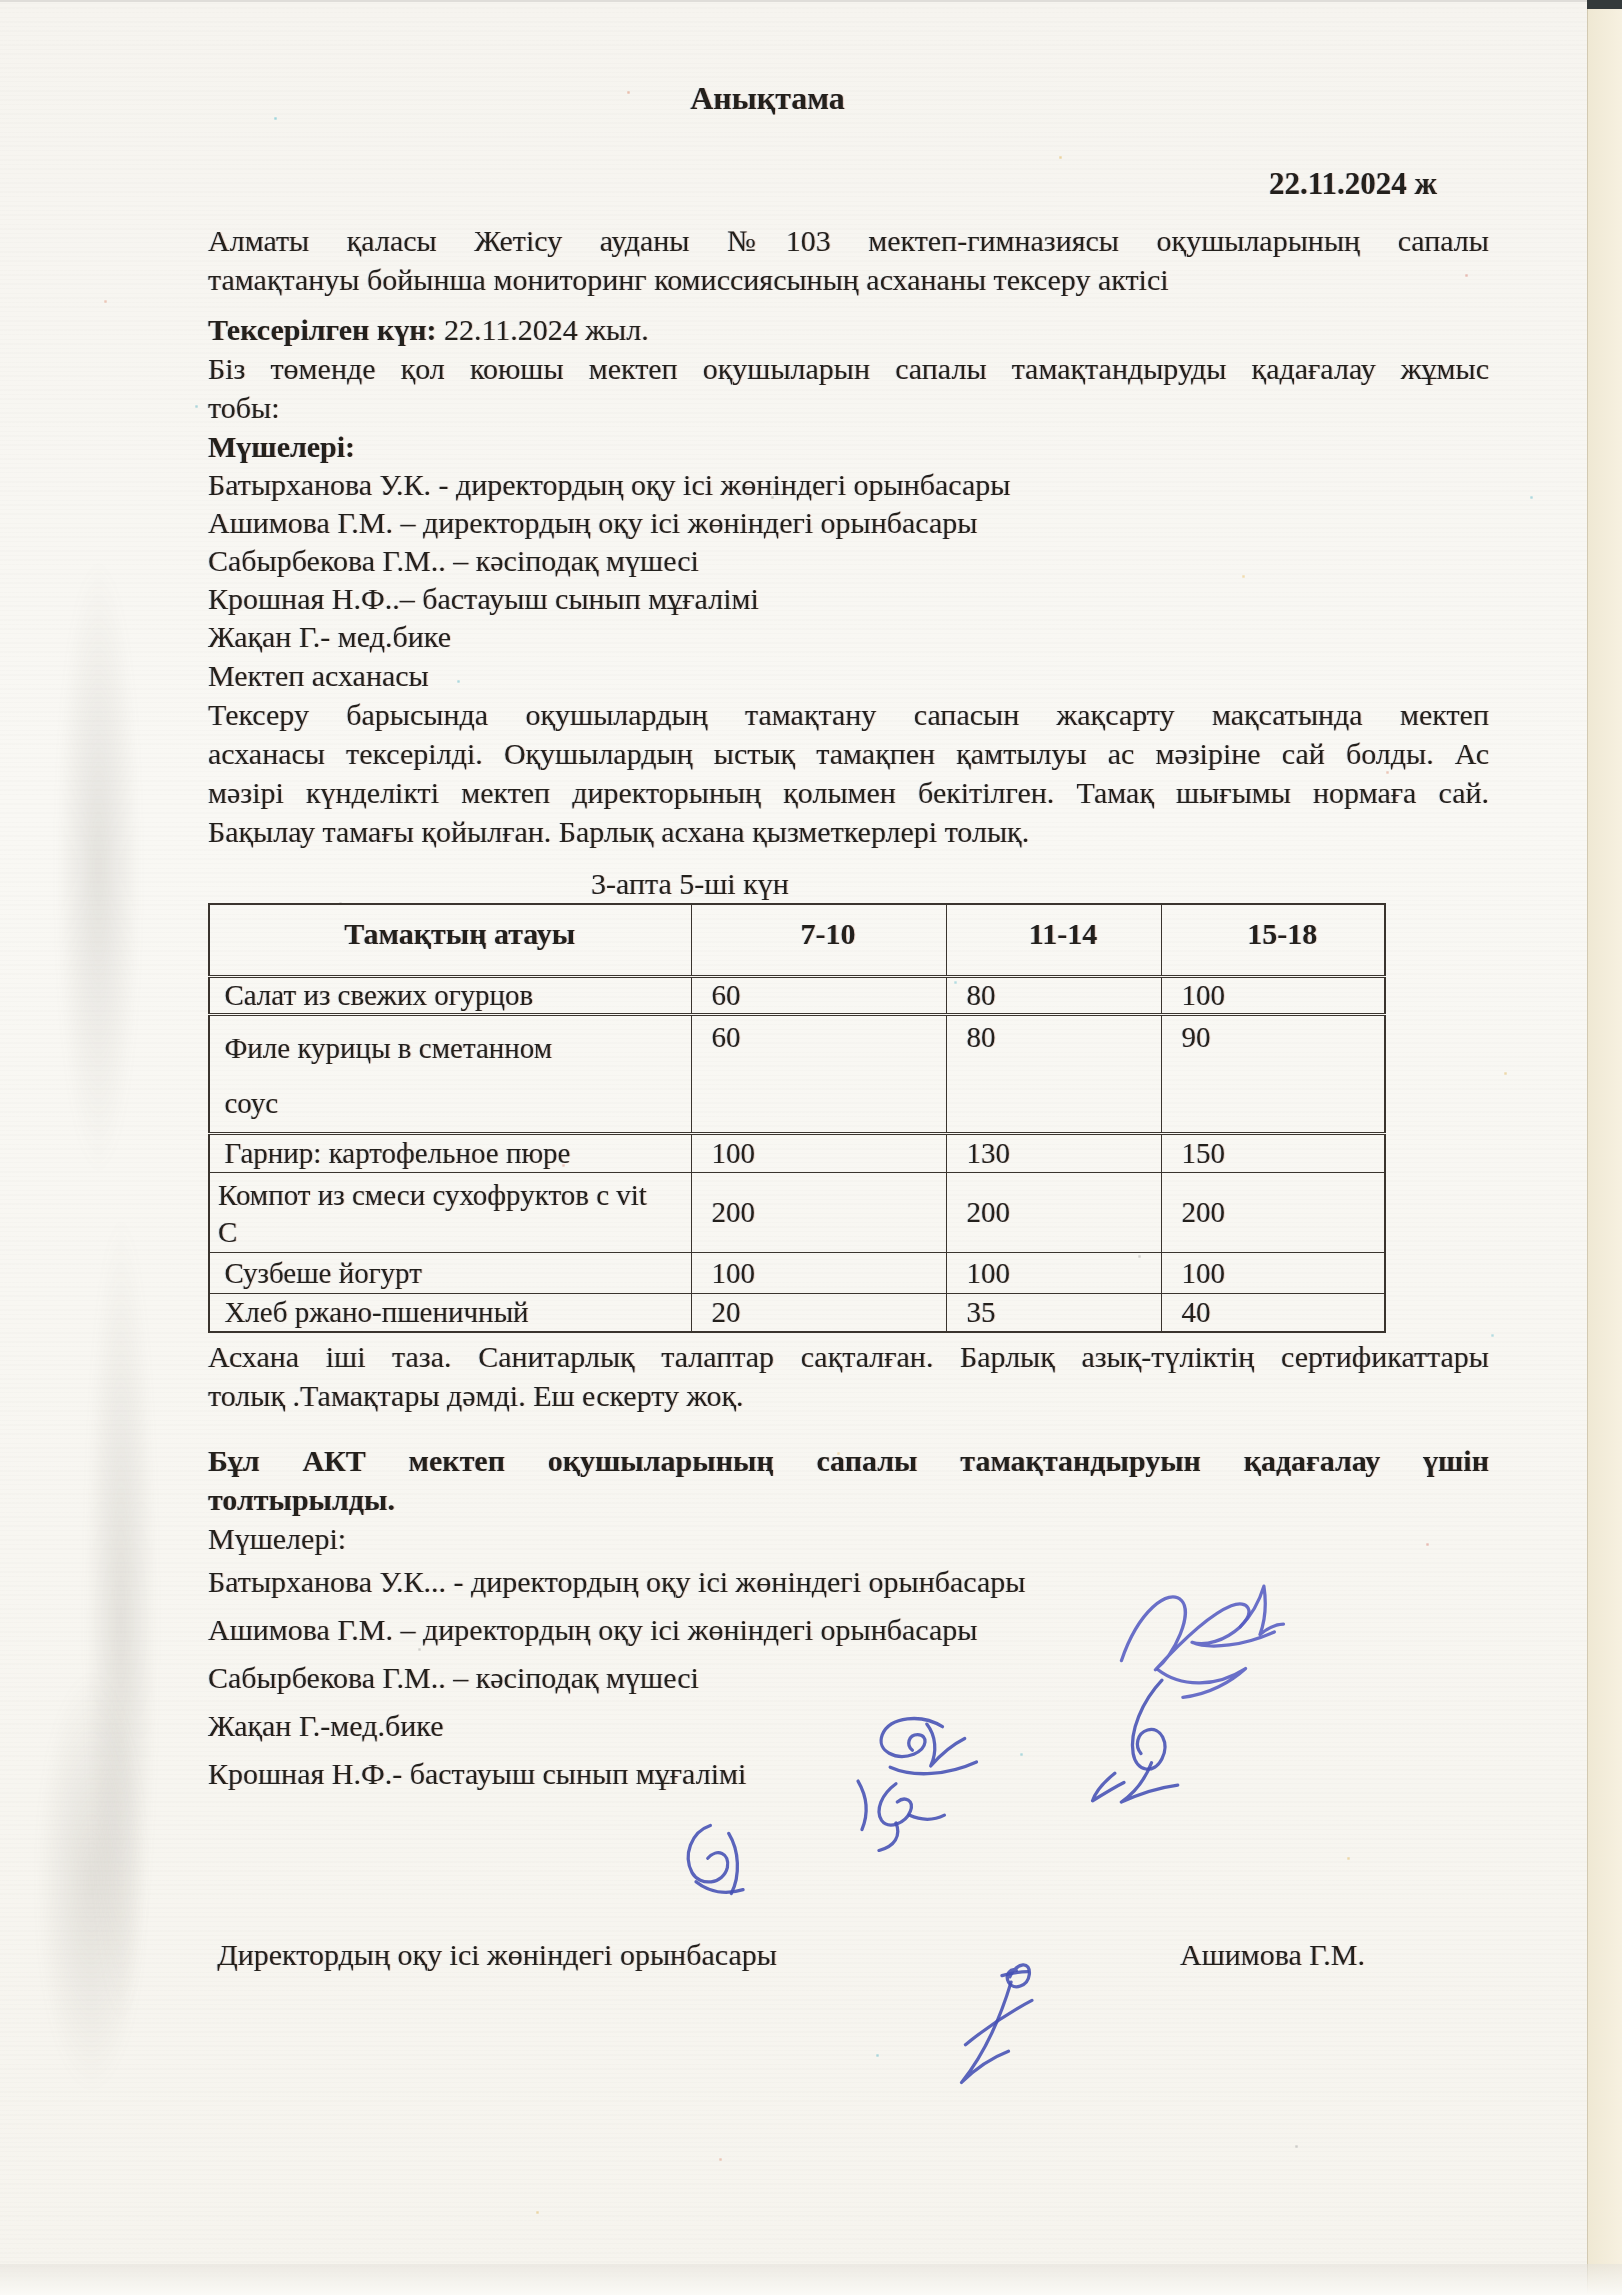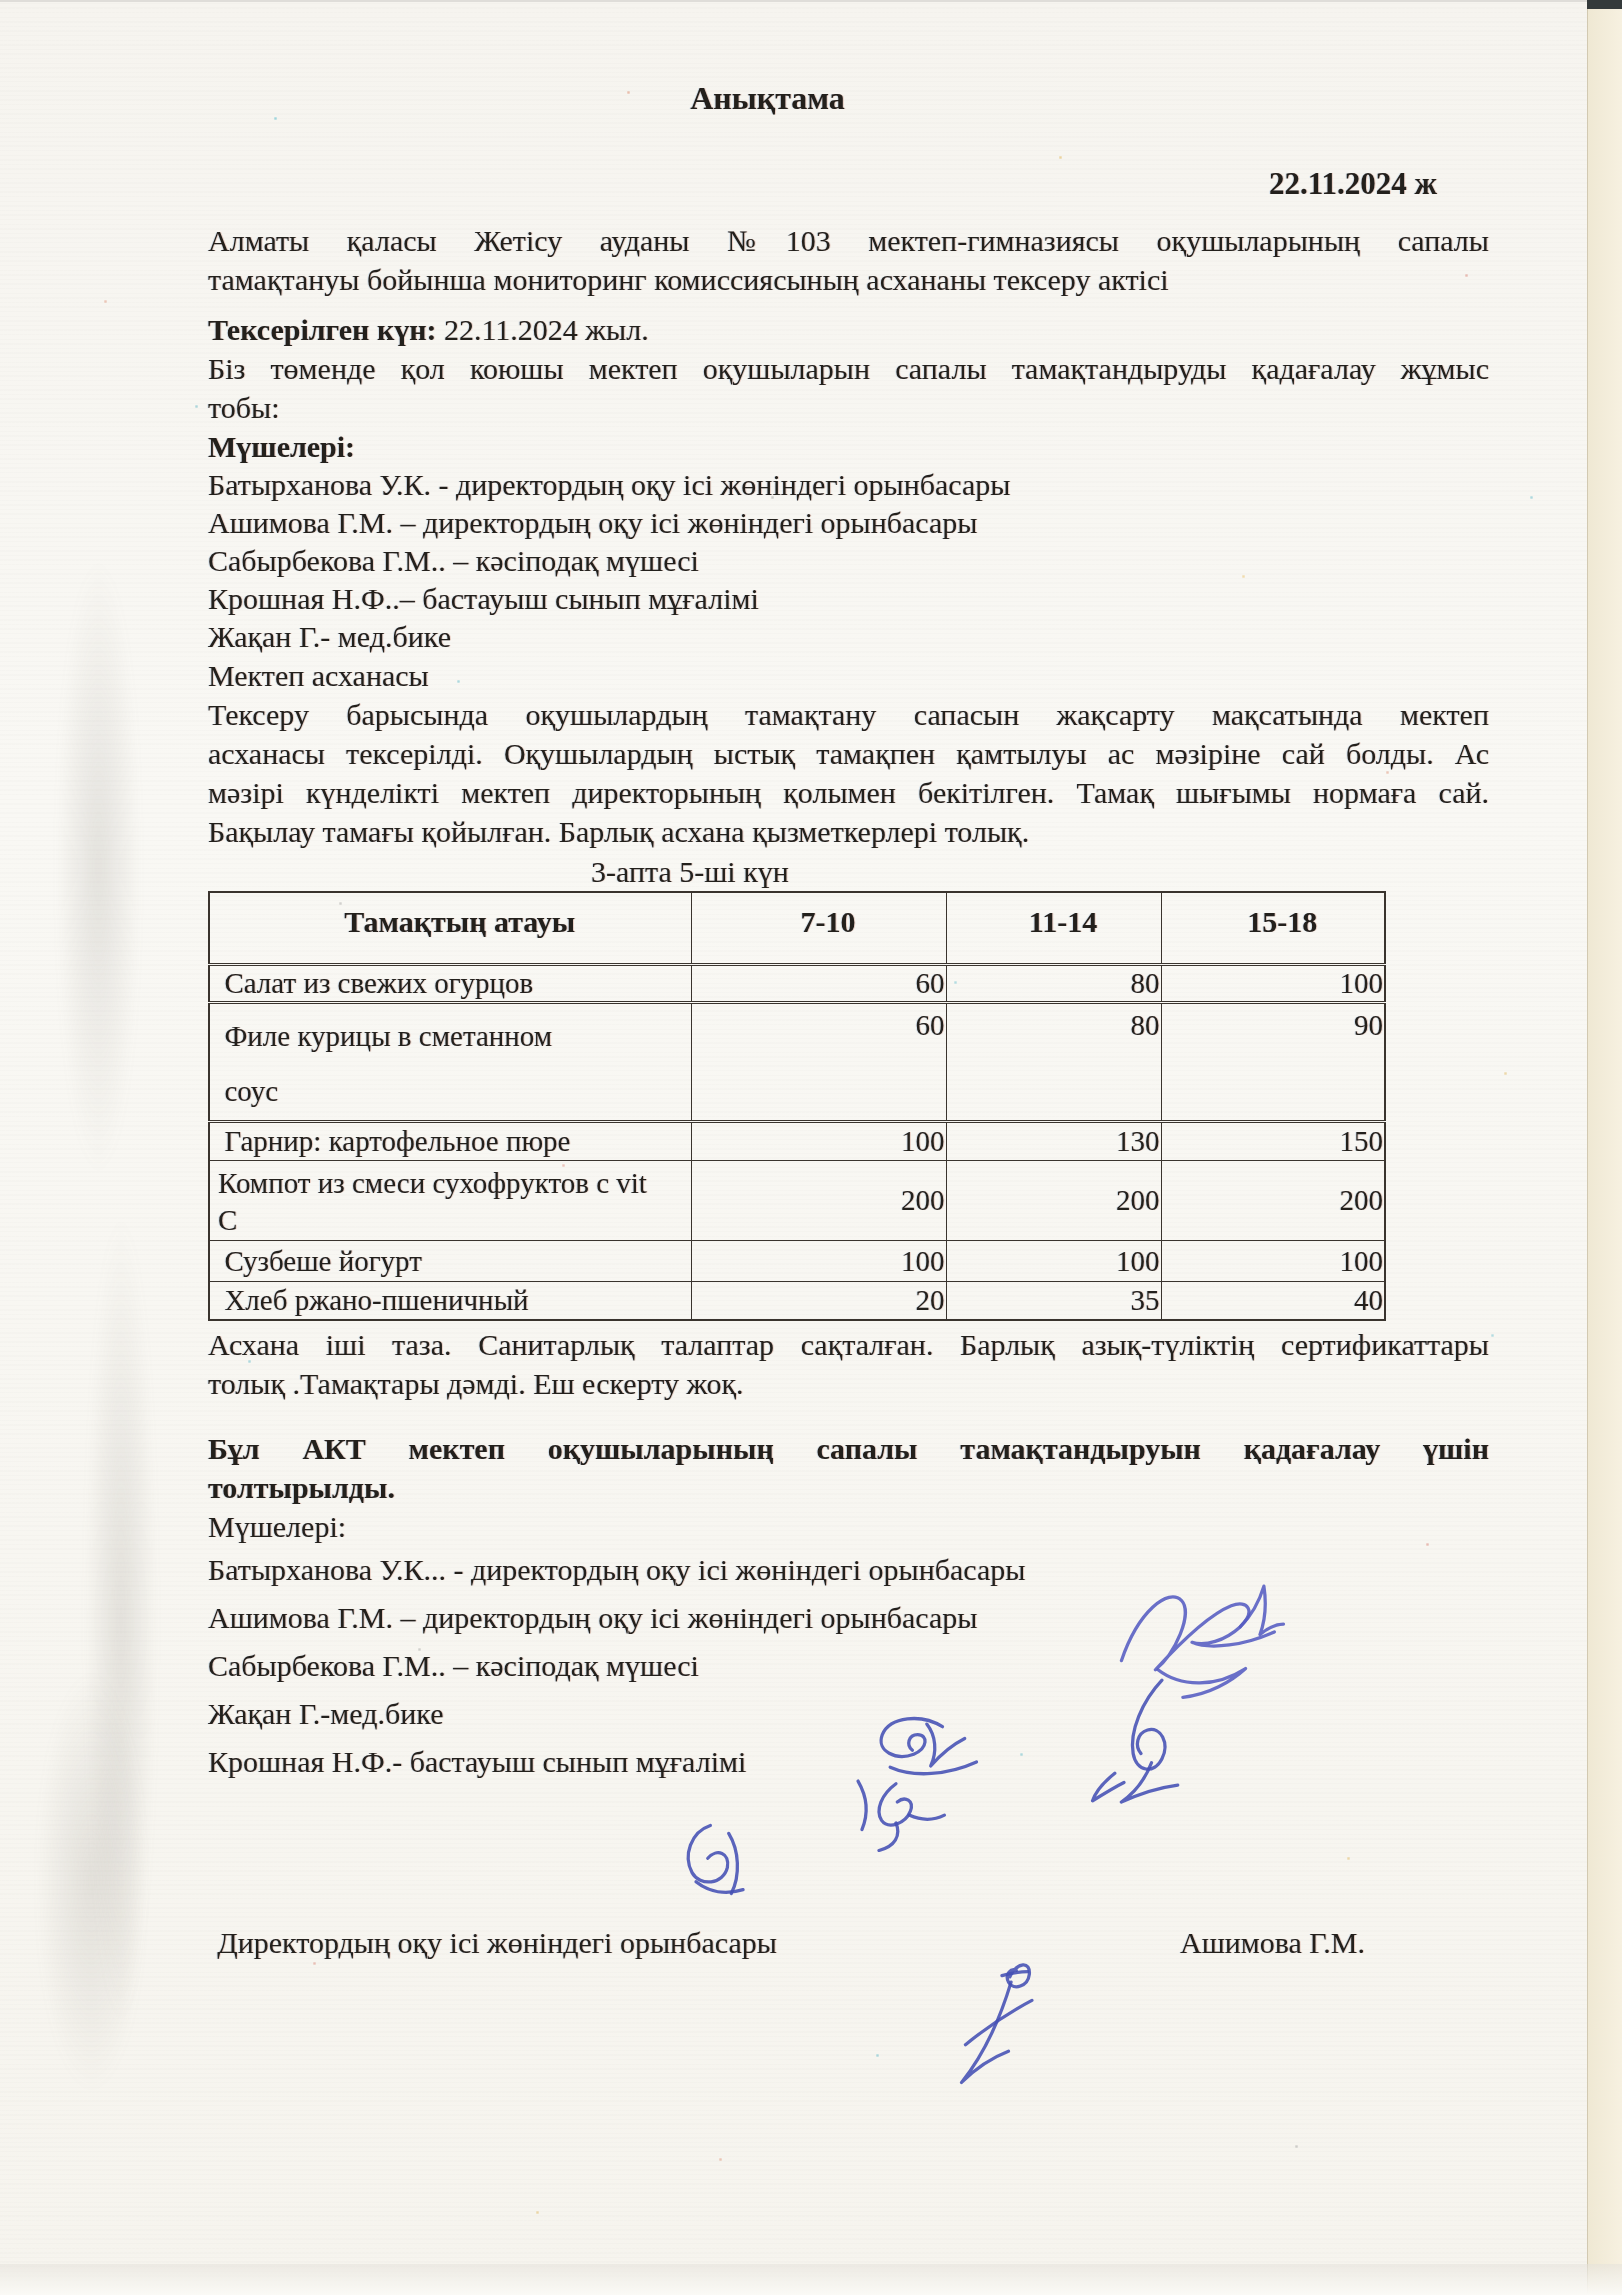--- a/index.html
+++ b/index.html
@@ -21,29 +21,29 @@
   .doc-title{margin-top:79px;width:1119px;text-align:center;font-size:32px;line-height:39px;font-weight:bold;}
   .date-line{margin-top:46px;margin-right:52px;text-align:right;font-size:31px;line-height:39px;font-weight:bold;}
   .para{width:100%;}
   .para .pline{font-size:30px;line-height:39px;}
   .pline.jline{text-align:justify;text-align-last:justify;}
   .pline.nline{text-align:left;}
   #intro{margin-top:18.3px;}
   .checked-line{margin-top:10.5px;font-family:Liberation Serif, serif;}
   .memberlist .mline{font-size:30px;line-height:38px;}
   .memberlist.m2 .mline{line-height:48px;}
-  .table-caption{margin-top:1px;padding-left:383px;font-size:30px;line-height:39px;}
+  .table-caption{margin-top:13px;padding-left:383px;font-size:30px;line-height:39px;}
   .menu-table{border-collapse:collapse;width:1177px;table-layout:fixed;
     border:2px solid var(--tb,#3a342e);}
   .menu-table th,.menu-table td{border:1.3px solid var(--tb,#3a342e);font-size:29px;overflow:hidden;padding-left:20px;}
   .menu-table th{font-weight:bold;text-align:center;vertical-align:top;padding-top:11.8px;font-size:30px;}
   .menu-table tr.hdr{height:73px;}
   .menu-table tr.hdr th{border-bottom:3.3px double var(--tb,#3a342e);}
   .menu-table td.dish{text-align:left;padding-left:14.4px;vertical-align:middle;white-space:pre-line;}
-  .menu-table td.val{text-align:right;vertical-align:middle;}
+  .menu-table td.val{text-align:left;vertical-align:middle;}
   .menu-table tr.r0{height:38px;} .menu-table tr.r0 td{border-bottom:3.3px double var(--tb,#3a342e);}
   .menu-table tr.r1{height:108px;} .menu-table tr.r1 td{vertical-align:top;padding-top:5.2px;}
   .menu-table tr.r1 td.dish{line-height:55px;}
   .menu-table tr.r1 td{border-bottom:3.3px double var(--tb,#3a342e);}
   .menu-table tr.r2{height:39px;}
   .menu-table tr.r3{height:72px;} .menu-table tr.r3 td.dish{vertical-align:top;padding-top:3.9px;line-height:37px;padding-left:8px;}
   .menu-table tr.r4{height:41px;}
   .menu-table tr.r5{height:38px;}
   #aftertable{margin-top:3.9px;}
   #act{margin-top:26px;} #act .pline{font-weight:bold;}

